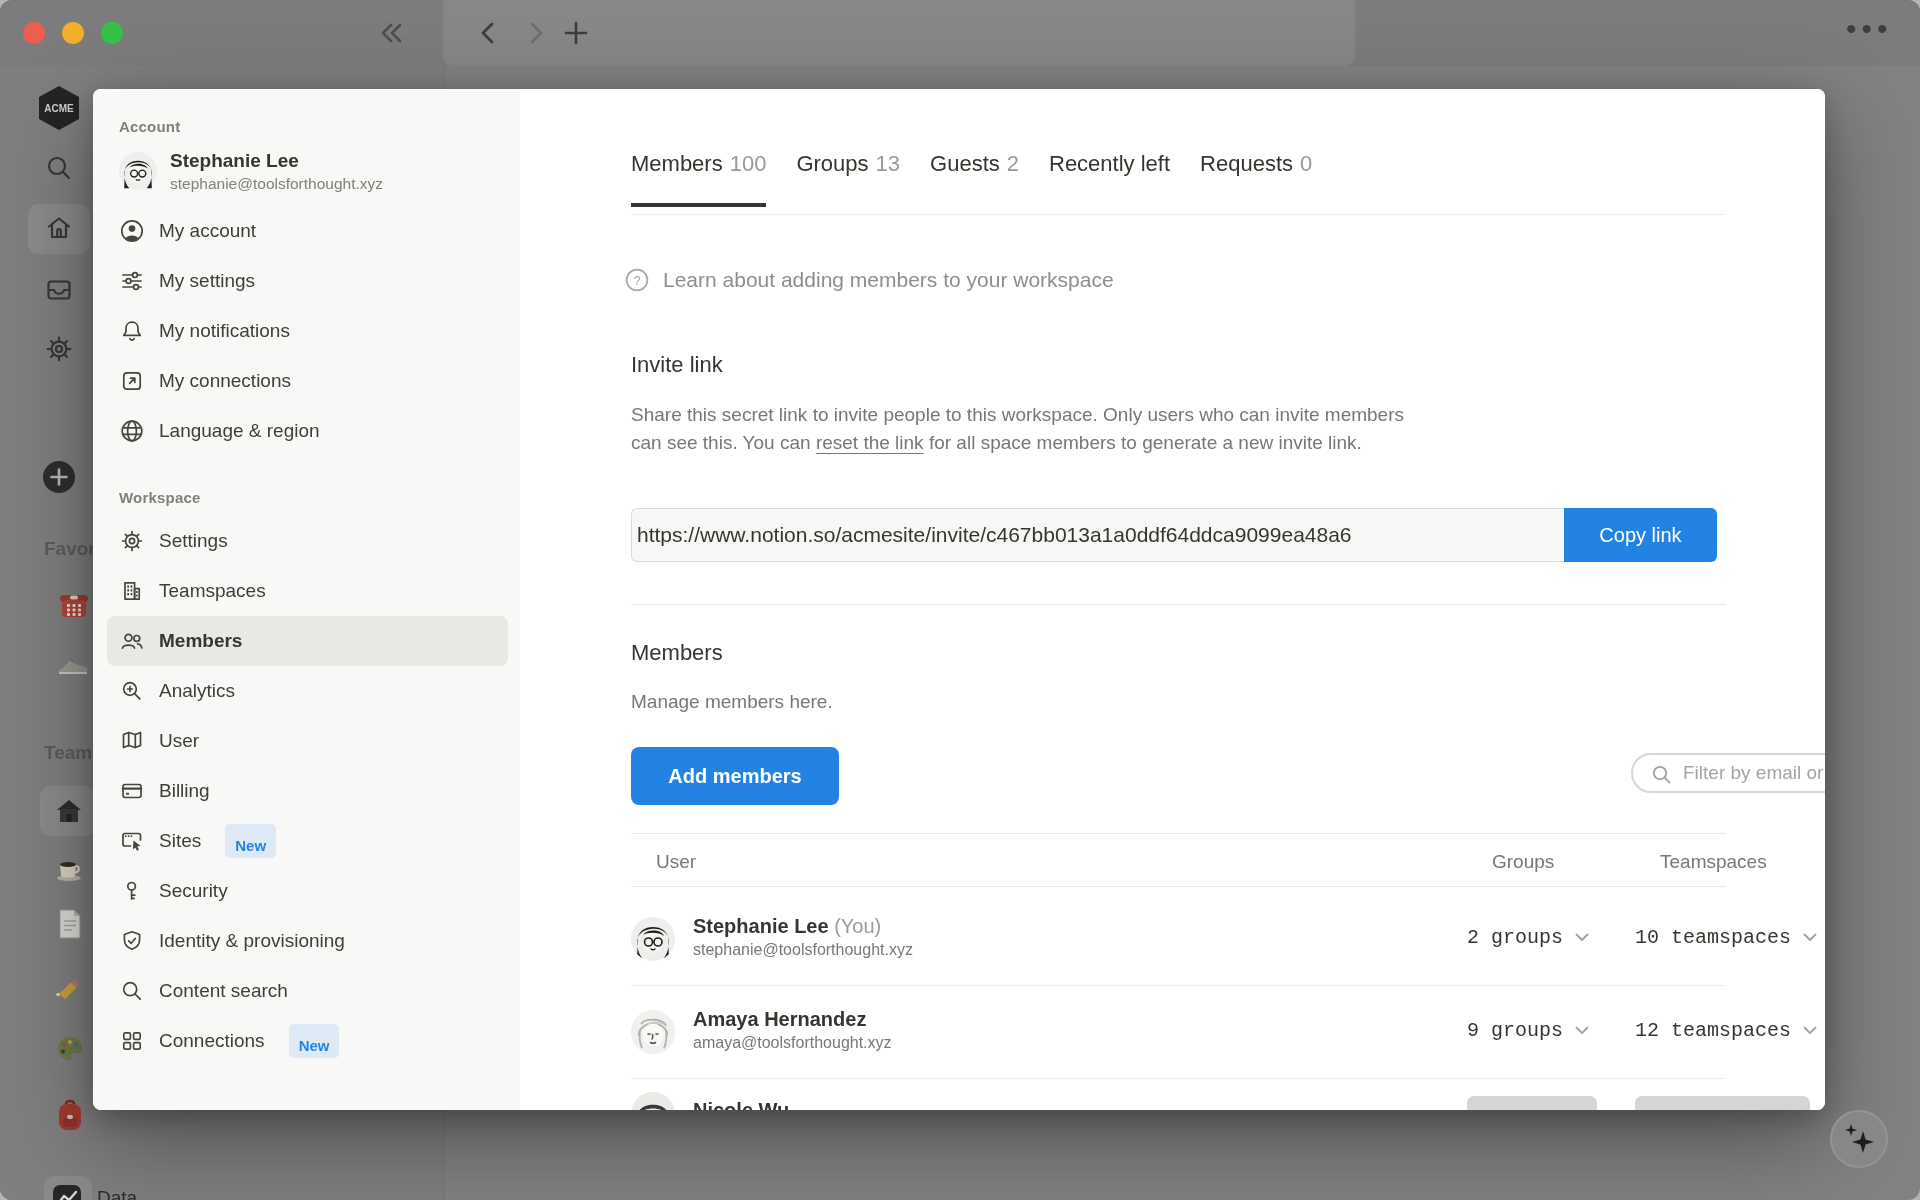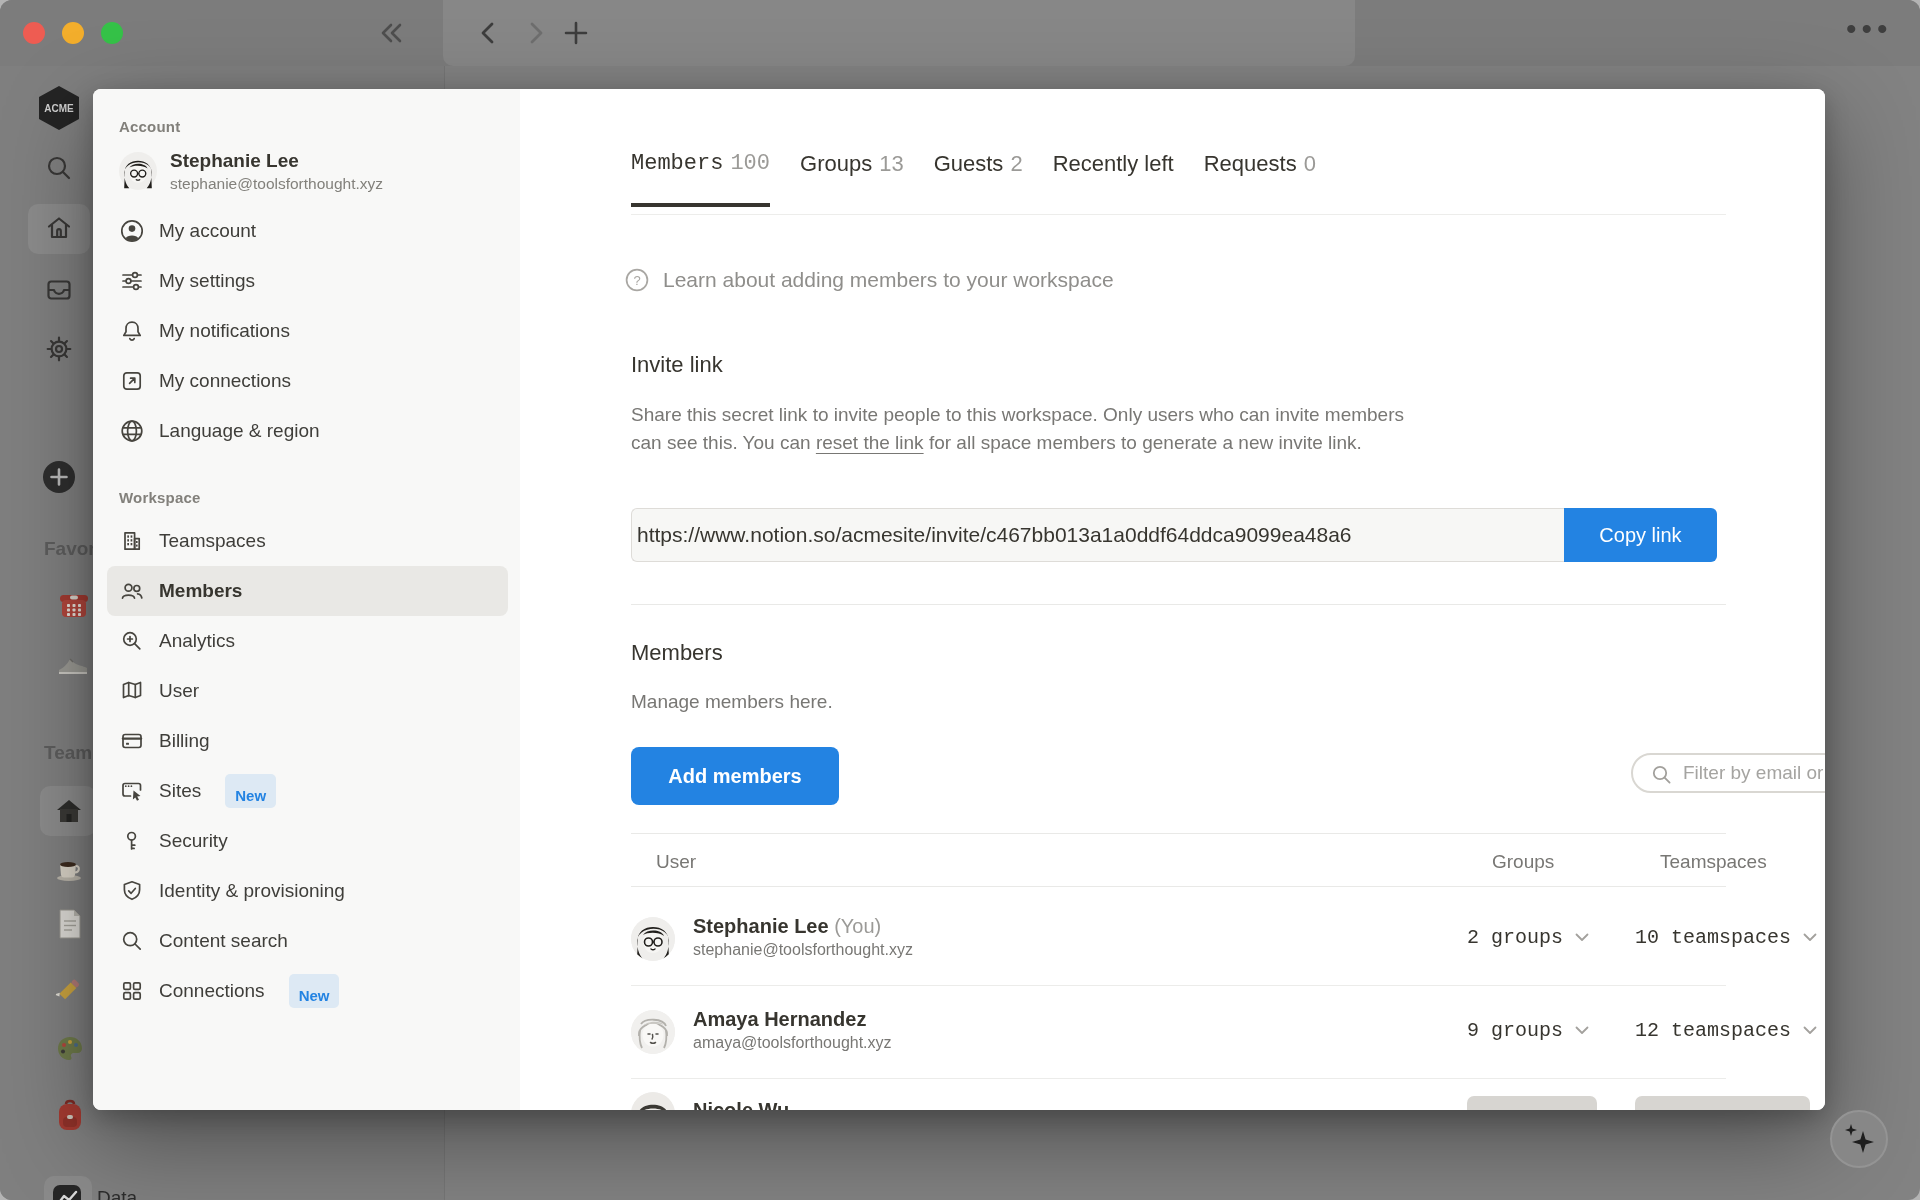--- a/index.html
+++ b/index.html
@@ -35,21 +35,21 @@
   .s-gap { height:30px; }
   .ic { width:26px; height:26px; flex:0 0 26px; stroke:#47453f; fill:none; stroke-width:1.7; stroke-linecap:round; stroke-linejoin:round; }
   .ic .f { fill:#47453f; stroke:none; }
   .new-badge { margin-left:10px; font-size:15px; font-weight:700; color:#2383e2; background:rgba(35,131,226,.12); padding:13px 10px 4px; border-radius:5px; }
 
   
   .m-main { position:absolute; left:427px; top:0; width:1305px; height:1021px; background:#fff; }
   .tabs { position:absolute; left:111px; top:62px; display:flex; gap:30px; }
   .tab { font-size:22px; color:#37352f; padding-bottom:26px; border-bottom:4px solid transparent; white-space:nowrap; cursor:pointer; }
   .tab .cnt { color:#9b9a97; margin-left:7px; }
-  .tab.active { border-bottom-color:#37352f; font-weight:500;font-family:Liberation Mono, monospace; }
+  .tab.active { border-bottom-color:#37352f; font-weight:500; }
   .tabline { position:absolute; left:111px; top:125px; width:1095px; height:1px; background:#ededeb; }
   .learn { position:absolute; left:104px; top:178px; display:flex; align-items:center; gap:13px; font-size:21px; color:#8f8e8b; cursor:pointer; }
   .h2 { font-size:22px; font-weight:500; color:#37352f;text-align:right; }
   .para { position:absolute; left:111px; top:312px; width:780px; font-size:19px; line-height:28px; color:#787774; }
   .para a { color:#787774; text-decoration:underline; text-underline-offset:4px; cursor:pointer; }
   .urlrow { position:absolute; left:111px; top:419px; width:1106px; height:54px; display:flex; }
   .urlbox { width:933px; height:54px; background:#f7f7f5; border:1px solid #dedcd8; border-right:none; border-radius:6px 0 0 6px; font-size:21px; color:#37352f; padding:0 5px; line-height:52px; white-space:nowrap; overflow:hidden; }
   .copybtn { width:153px; height:54px; background:#2383e2; color:#fff; font-size:20px; font-weight:500; border:none; border-radius:0 6px 6px 0; font-family:inherit; cursor:pointer; }
   .divider { position:absolute; left:111px; top:515px; width:1095px; height:1px; background:#e9e9e7; }
   .addbtn { position:absolute; left:111px; top:658px; width:208px; height:58px; background:#2383e2; color:#fff; font-size:20px; font-weight:700; border:none; border-radius:8px; font-family:inherit; cursor:pointer; }
@@ -273,20 +273,35 @@
             <line x1="4.1" y1="9.8" x2="21.9" y2="9.8"></line>
             <line x1="4.5" y1="16.4" x2="21.5" y2="16.4"></line>
           </svg>
         <span>Language &amp; region</span>
       </div>
 
       <div class="s-gap"></div>
       <div class="side-header">Workspace</div>
       <div style="height:6px;"></div>
 
+      <div class="s-item">
+        <svg class="ic" viewBox="0 0 26 26">
+            <circle cx="13" cy="13" r="6.4"></circle>
+            <circle cx="13" cy="13" r="2.6"></circle>
+            <line x1="19.8" y1="13" x2="22.4" y2="13"></line>
+            <line x1="13" y1="19.8" x2="13" y2="22.4"></line>
+            <line x1="6.2" y1="13" x2="3.6" y2="13"></line>
+            <line x1="13" y1="6.2" x2="13" y2="3.6"></line>
+            <line x1="17.8" y1="17.8" x2="19.6" y2="19.6"></line>
+            <line x1="8.2" y1="17.8" x2="6.4" y2="19.6"></line>
+            <line x1="8.2" y1="8.2" x2="6.4" y2="6.4"></line>
+            <line x1="17.8" y1="8.2" x2="19.6" y2="6.4"></line>
+          </svg>
+        <span>Settings</span>
+      </div>
       <div class="s-item">
         <svg class="ic" viewBox="0 0 26 26">
             <rect x="6" y="4.8" width="9.6" height="16.4"></rect>
             <rect x="15.6" y="10.6" width="4.6" height="10.6"></rect>
             <g class="f">
               <rect x="8.3" y="7.4" width="1.7" height="2.3"></rect>
               <rect x="11.6" y="7.4" width="1.7" height="2.3"></rect>
               <rect x="8.3" y="11.2" width="1.7" height="2.3"></rect>
               <rect x="11.6" y="11.2" width="1.7" height="2.3"></rect>
               <rect x="8.3" y="15" width="1.7" height="2.3"></rect>

